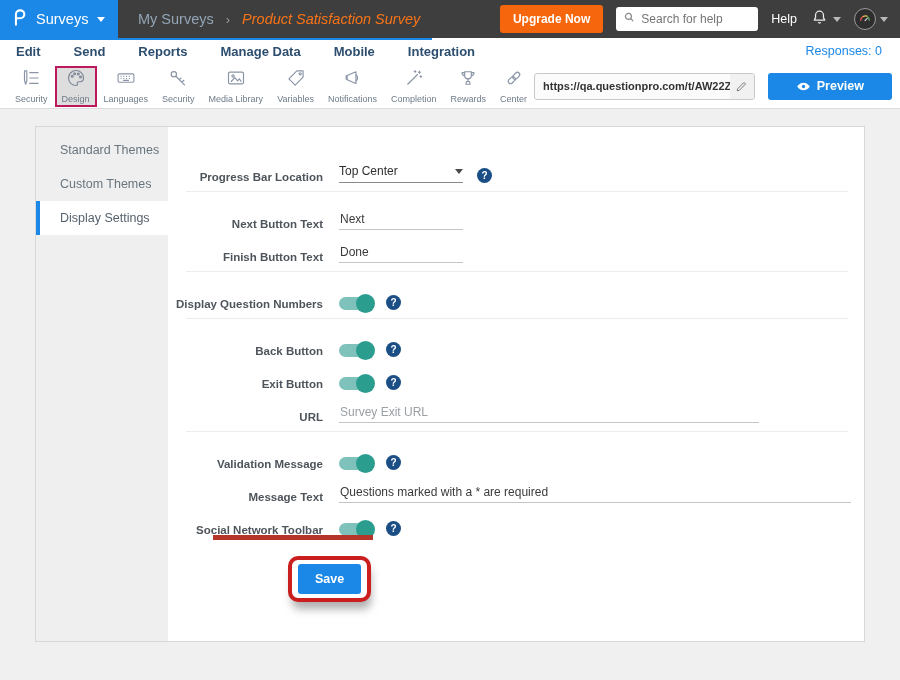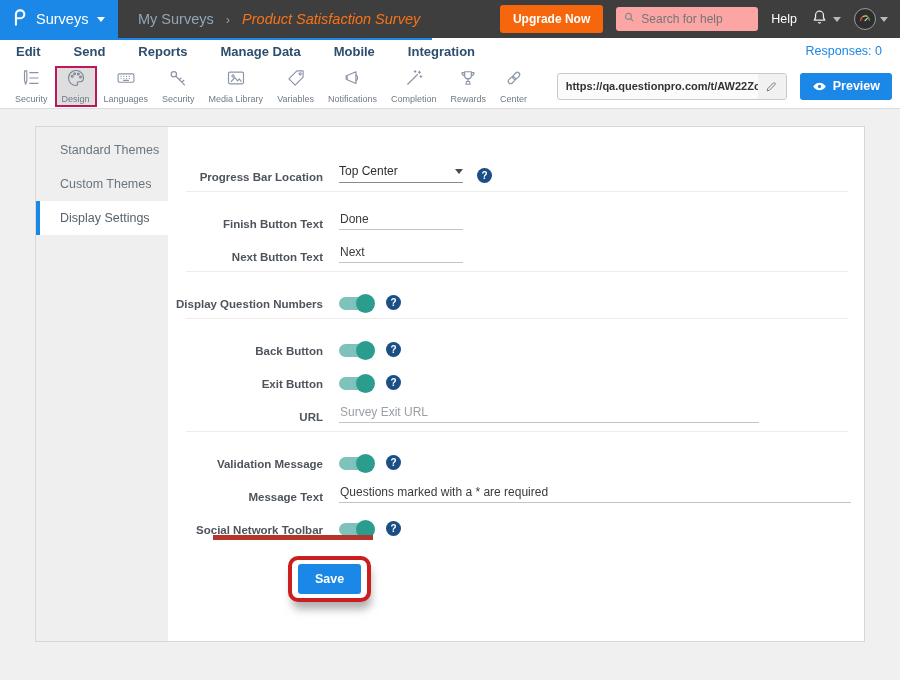--- a/index.html
+++ b/index.html
@@ -17,21 +17,21 @@
   .logo-area svg { flex-shrink:0; }
   .surveys-label { color:#fff; font-size:14.5px; }
   .caret-down-w { width:0; height:0; border-left:4px solid transparent; border-right:4px solid transparent; border-top:5px solid #fff; margin-left:2px; }
   .caret-down-g { width:0; height:0; border-left:4px solid transparent; border-right:4px solid transparent; border-top:5px solid #b9b9b9; }
   .breadcrumb { display:flex; align-items:center; gap:12px; margin-left:20px; font-size:14.5px; white-space:nowrap; }
   .bc-parent { color:#93a5b5; cursor:pointer; }
   .bc-sep { color:#9a9a9a; font-size:13px; }
   .bc-current { color:#f97316;font-style:italic; }
   .topbar-right { margin-left:auto; display:flex; align-items:center; gap:13px; padding-right:12px; }
   .upgrade-btn { background:#f6670d; color:#fff; font-size:12px; font-weight:700; padding:7px 13px; border-radius:3px; border:none; cursor:pointer; font-family:inherit; white-space:nowrap; }
-  .search-box { background:#fca5a5; border-radius:3px; height:24px; width:142px; display:flex; align-items:center; padding:0 7px; gap:5px; }
+  .search-box { background:#ffffff; border-radius:3px; height:24px; width:142px; display:flex; align-items:center; padding:0 7px; gap:5px; }
   .search-box input { border:none; outline:none; font-size:12px; width:100%; color:#333; font-family:inherit; background:transparent; }
   .search-box input::placeholder { color:#757575; }
   .help-label { color:#fff; font-size:12.5px; cursor:pointer; }
   .bell-wrap, .avatar-wrap { display:flex; align-items:center; gap:4px; cursor:pointer; }
   .avatar { width:22px; height:22px; border-radius:50%; background:#2e2e2e; border:1.5px solid #9a9a9a; display:flex; align-items:center; justify-content:center; overflow:hidden; }
   .blue-accent { position:absolute; top:38px; left:0; width:432px; height:2px; background:#1b87e6; z-index:5; }
 
   
   .navrow { height:26px; background:#fff; display:flex; align-items:center; padding:0 16px; }
   .nav-item { font-size:13px; font-weight:700; color:#2d4e6f; margin-right:33px; cursor:pointer; }
@@ -40,21 +40,21 @@
 
   
   .toolbar { height:45px; background:#fff; border-bottom:1px solid #dcdcdc; display:flex; align-items:center; padding:0 8px; }
   .tool { display:flex; flex-direction:column; align-items:center; justify-content:center; padding:2px 7px; gap:2px; cursor:pointer; height:41px; }
   .tool svg { width:20px; height:20px; }
   .tlabel { font-size:9px; color:#6f7b88; white-space:nowrap; }
   .tool.highlight { border:2px solid #be185d; background:#dedede; padding:0 5px; }
   .url-field { margin-left:auto; display:flex; align-items:center; border:1px solid #c9c9c9; border-radius:3px; background:#fbfbfb; height:27px; overflow:hidden; }
   .url-text { font-size:11px; color:#333; font-weight:600; padding:0 8px; max-width:200px; white-space:nowrap; overflow:hidden; }
   .url-edit { width:28px; height:100%; display:flex; align-items:center; justify-content:center; background:#f1f1f1; cursor:pointer; }
-  .preview-btn { margin-left:13px; background:#1b87e6; color:#fff; border:none; border-radius:3px; height:27px; padding:0 12px; font-size:12.5px; font-weight:700; display:flex; align-items:center; gap:6px; cursor:pointer; font-family:inherit; }
+  .preview-btn { margin-left:13px; background:#1b87e6; color:#fff; border:none; border-radius:3px; height:27px; padding:0 28px; font-size:12.5px; font-weight:700; display:flex; align-items:center; gap:6px; cursor:pointer; font-family:inherit; }
 
   
   .content { padding-top:17px; }
   .card { width:830px; margin:0 auto; background:#fff; border:1px solid #d8d8d8; height:516px; display:flex; }
   .side { width:132px; background:#efefef; padding-top:6px; flex-shrink:0; }
   .side-item { height:34px; display:flex; align-items:center; padding-left:20px; font-size:12.5px; color:#68757f; cursor:pointer; border-left:4px solid transparent; }
   .side-item.active { background:#fff; border-left-color:#1b87e6; color:#55626d; }
 
   
   .form { flex:1; padding-top:30px; position:relative; }
@@ -268,27 +268,27 @@
         <div class="select-ctl">
           <span>Top Center</span>
           <span class="sel-caret"></span>
         </div>
         <span class="help-badge">?</span>
       </div>
 
       <div class="divider"></div>
 
       <div class="frow">
+        <span class="flabel">Next Button Text</span>
+        <input class="text-ctl w-sm" value="Next" style="">
+      </div>
+
+      <div class="frow">
         <span class="flabel">Finish Button Text</span>
         <input class="text-ctl w-sm" value="Done" style="">
-      </div>
-
-      <div class="frow">
-        <span class="flabel">Next Button Text</span>
-        <input class="text-ctl w-sm" value="Next" style="">
       </div>
 
       <div class="divider"></div>
 
       <div class="frow">
         <span class="flabel">Display Question Numbers</span>
         <span class="toggle">
             <span class="knob"></span>
           </span>
         <span class="help-badge">?</span>

